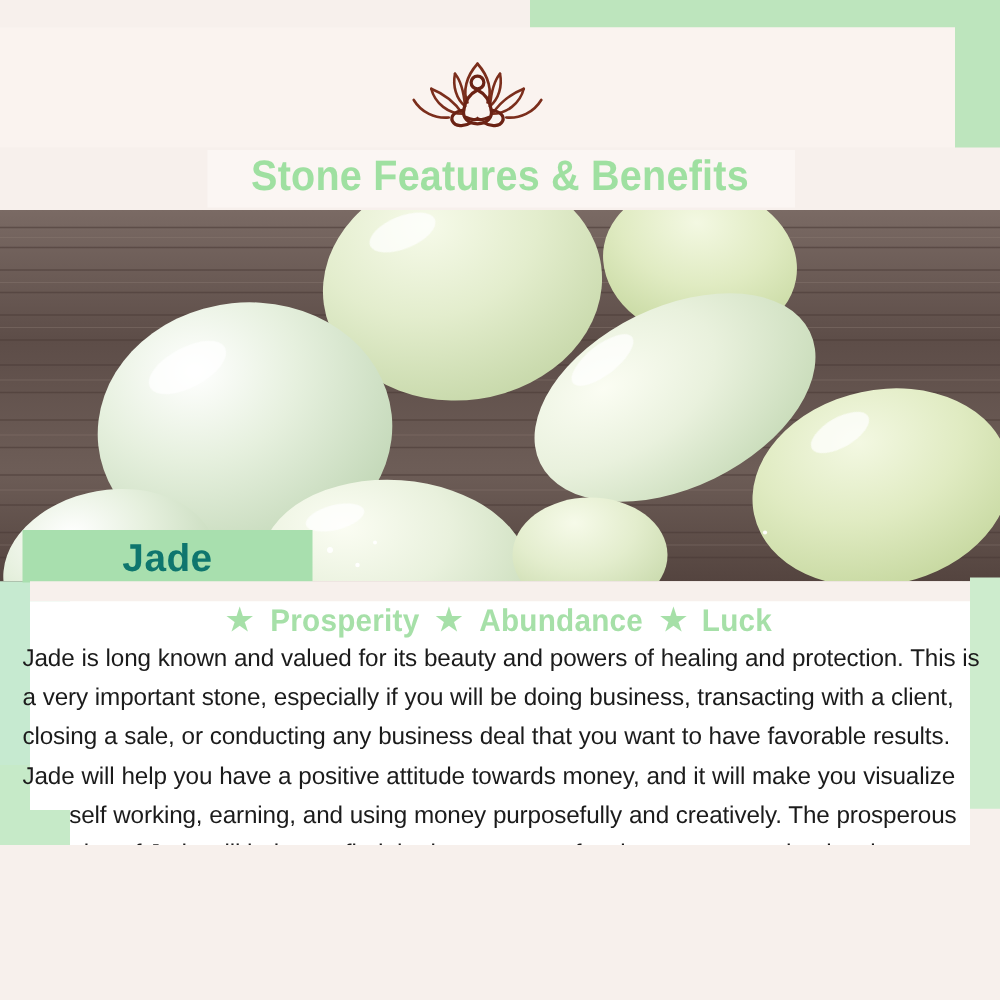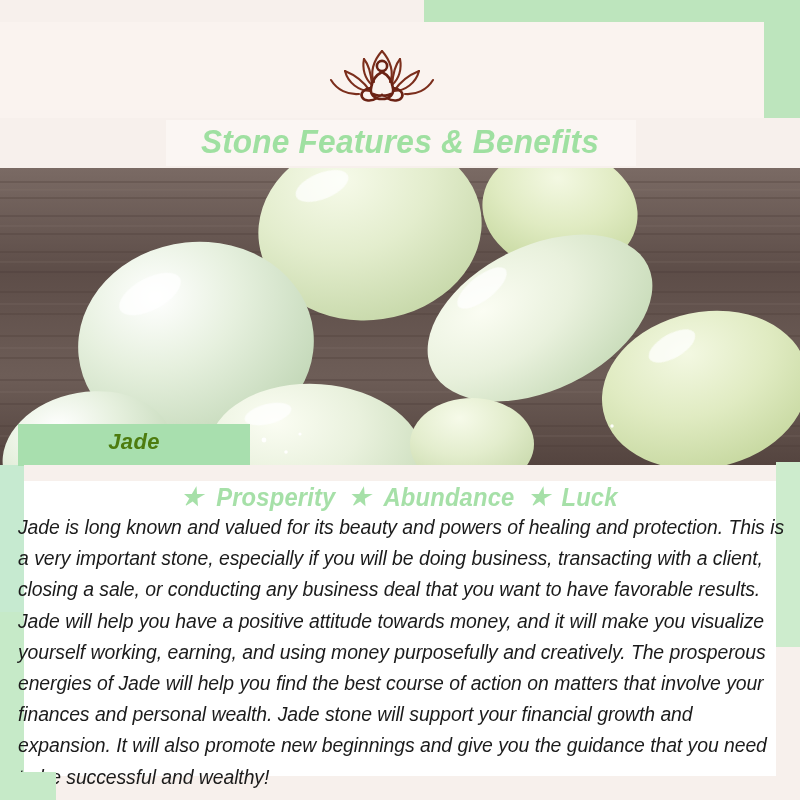--- a/index.html
+++ b/index.html
@@ -3,21 +3,21 @@
 <meta charset="utf-8">
 <style>
   html,body{margin:0;padding:0;}
   body{
     width:800px;height:800px;overflow:hidden;
     background:#f7f0ec;
     font-family:"Liberation Sans", sans-serif;
     -webkit-font-smoothing:antialiased;
   }
 
-  .poster{position:relative;width:800px;height:800px;background:#f7f0ec;overflow:hidden;font-style:italic;}
+  .poster{position:relative;width:800px;height:676px;background:#f7f0ec;overflow:hidden;}
 
   
   .frame-top{position:absolute;left:424px;top:0;width:376px;height:22px;background:#bde5bd;}
   .frame-right{position:absolute;right:0;top:0;width:36px;height:175px;background:#bde5bd;}
   .frame-right-b{position:absolute;right:0;top:165px;width:30px;height:300px;
                  background:linear-gradient(90deg,#a9d8a9 0%,#bee5be 60%,#cdeccd 100%);opacity:.92;}
   .frame-left-strip{position:absolute;left:0;top:222px;width:38px;height:240px;
                  background:linear-gradient(90deg,#b2dcb2 0%,#9ed09e 45%,#bfe6bf 100%);opacity:.95;}
   .frame-left-low{position:absolute;left:0;top:462px;width:56px;height:300px;background:#c6ead0;}
   .frame-left-low2{position:absolute;left:0;top:612px;width:46px;height:160px;background:#c6eac8;}
@@ -48,21 +48,21 @@
   }
 
   
   .photo{position:absolute;left:0;top:168px;width:800px;height:297px;overflow:hidden;background:#5b4a45;}
   .photo svg{display:block;}
 
   
   .jade-band{position:absolute;left:18px;top:424px;width:232px;height:42px;background:#a8dfae;}
   .jade-text{
     position:absolute;left:18px;top:429px;width:232px;text-align:center;
-    font-size:22px;font-weight:700;color:#4d7c0f;letter-spacing:.4px;
+    font-size:31px;font-weight:700;color:#0f766e;letter-spacing:.4px;
   }
 
   
   .gap{position:absolute;left:24px;top:465px;right:24px;height:16px;background:#f7f0ec;}
 
   
   .card{position:absolute;left:24px;top:481px;width:752px;height:295px;background:#ffffff;}
 
   .stars-row{
     position:absolute;left:24px;top:481px;width:752px;height:32px;

